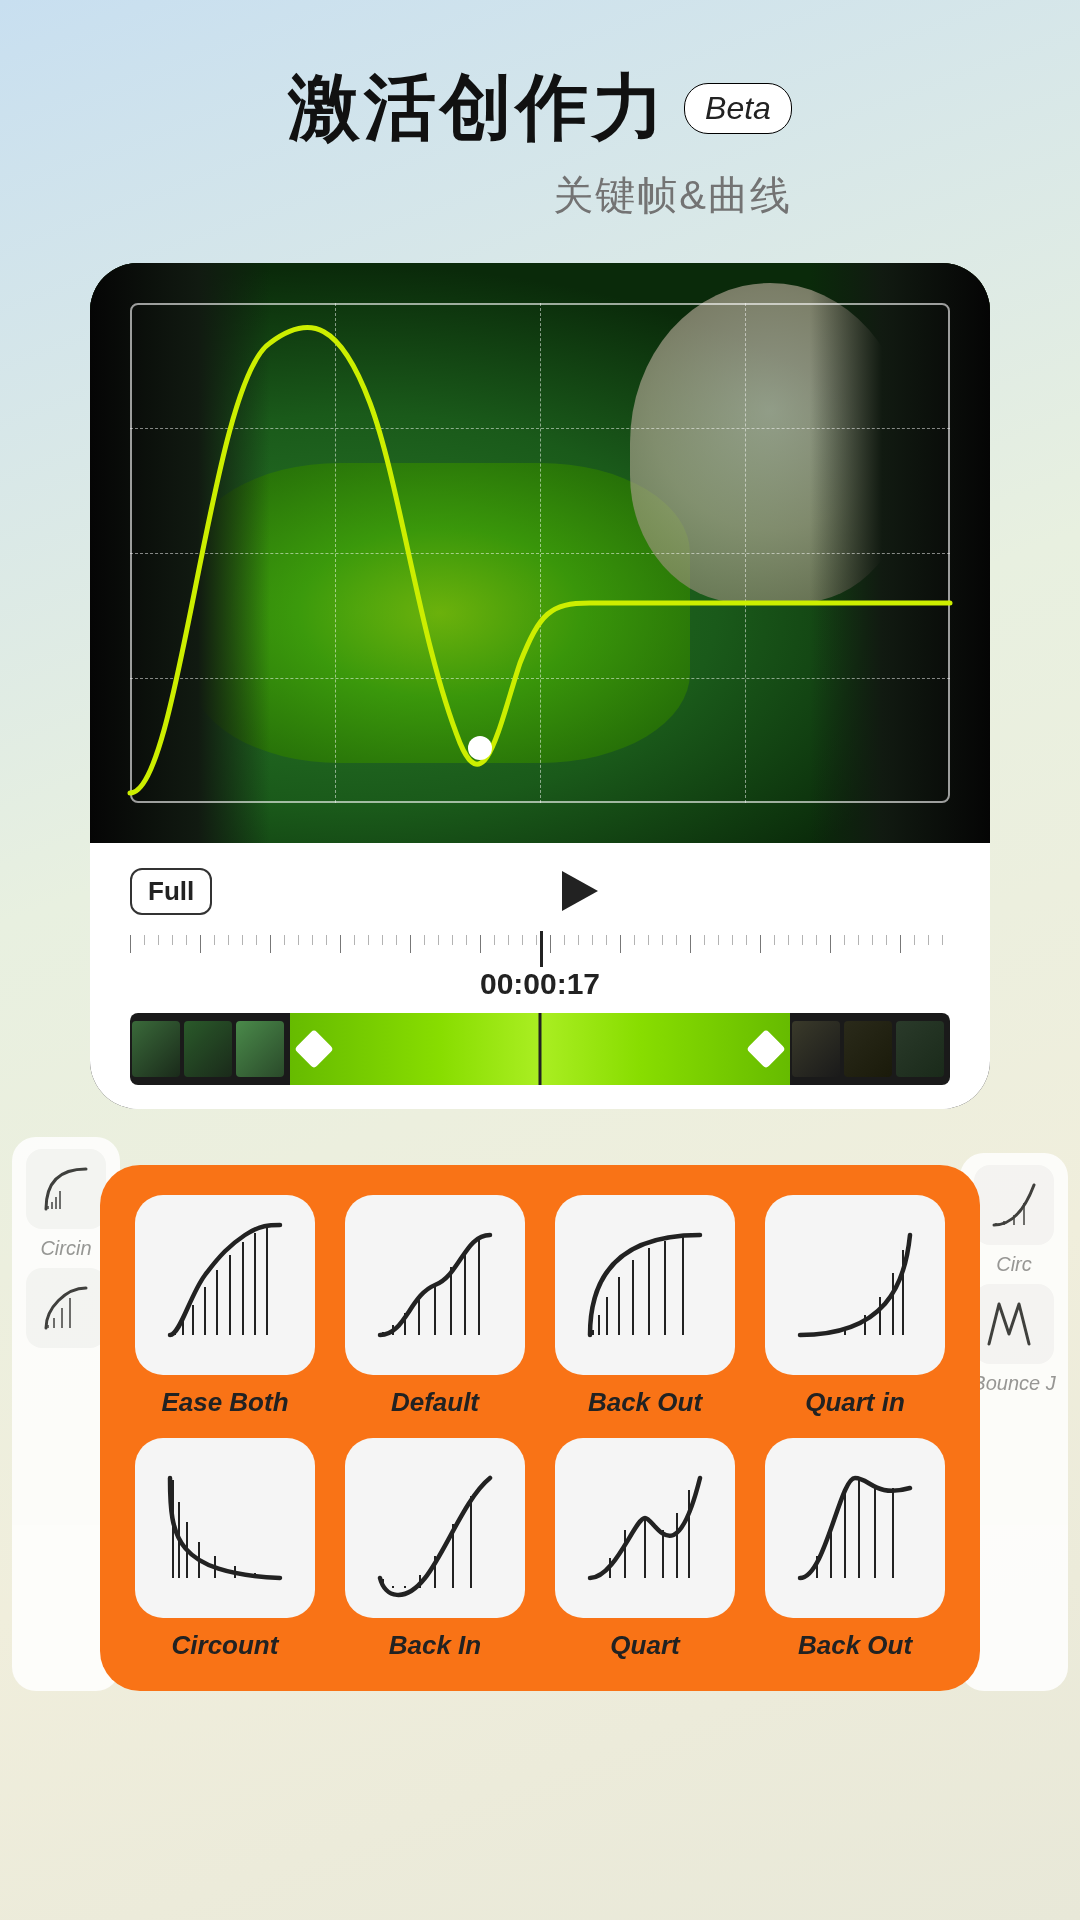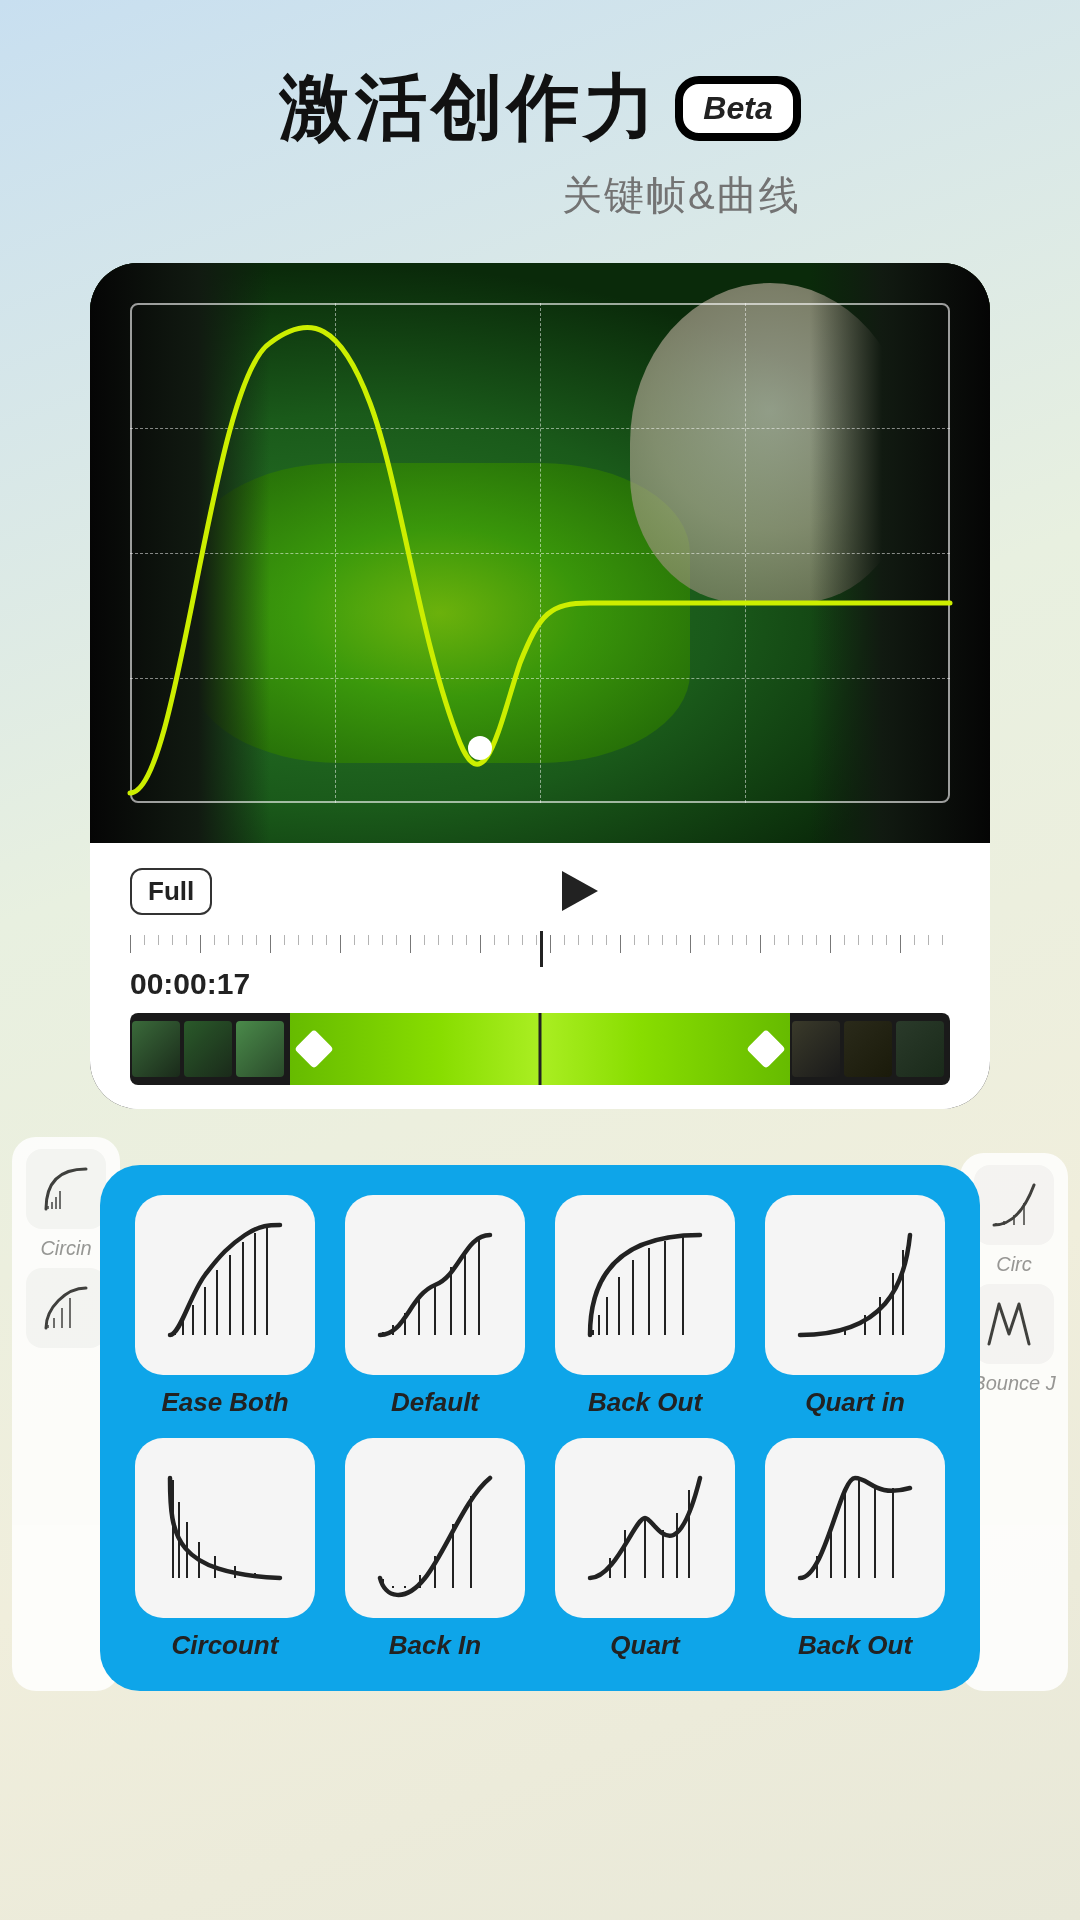--- a/index.html
+++ b/index.html
@@ -32,26 +32,26 @@
 
     .header-title {
       font-size: 72px;
       font-weight: 900;
       color: #111;
       letter-spacing: 4px;
     }
 
     .beta-badge {
       background: white;
-      border: 8px solid #000000;
+      border: 1px solid #000000;
       border-radius: 24px;
       padding: 6px 20px;
       font-size: 32px;
       font-style: italic;
-      font-weight: 700;
+      font-weight: 400;
       color: #222;
     }
 
     .header-subtitle {
       font-size: 40px;
       color: #737373;
       font-weight: 500;
       letter-spacing: 2px;
     }
 
@@ -219,21 +219,21 @@
       position: absolute;
       left: 50%;
       top: 0;
       bottom: 0;
       width: 2.5px;
       background: #222;
       z-index: 10;
     }
 
     .time-display {
-      text-align: left;
+      text-align: center;
       font-size: 30px;
       font-weight: 600;
       color: #222;
       background: white;
       padding-bottom: 8px;
     }
 
     
     .film-strip {
       height: 100px;
@@ -296,21 +296,21 @@
       bottom: 0;
       width: 3px;
       background: #222;
       z-index: 10;
       transform: translateX(-1.5px);
     }
 
     
     .easing-panel {
       width: 900px;
-      background: #0ea5e9;
+      background: #f97316;
       border-radius: 40px;
       padding: 30px;
       margin-top: 28px;
       display: grid;
       grid-template-columns: repeat(4, 1fr);
       gap: 20px;
     }
 
     .easing-item {
       display: flex;

